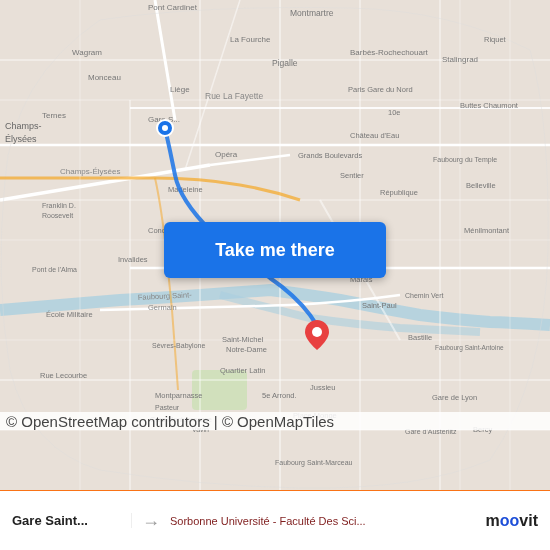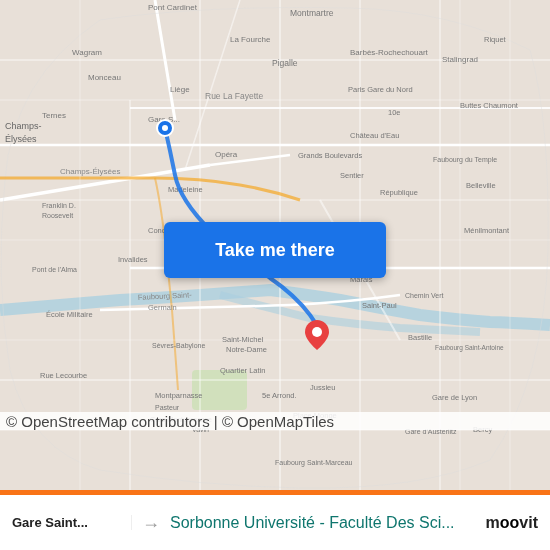--- a/index.html
+++ b/index.html
@@ -61,21 +61,21 @@
       height: 30px;
       z-index: 10;
     }
 
     .bottom-bar {
       background: white;
       height: 60px;
       display: flex;
       align-items: center;
       padding: 0 12px;
-      border-top: 5px solid #f97316;
+      border-top: 1px solid #f97316;
       gap: 0;
       flex-shrink: 0;
     }
 
     .bottom-bar-left {
       display: flex;
       flex-direction: column;
       justify-content: center;
       min-width: 120px;
       padding-right: 12px;
@@ -95,22 +95,22 @@
     }
 
     .bottom-bar-right {
       display: flex;
       flex-direction: column;
       justify-content: center;
       flex: 1;
     }
 
     .destination-name {
-      font-size: 16px;
-      color: #0f766e;
+      font-size: 11px;
+      color: #7f1d1d;
       font-weight: 500;
     }
 
     .moovit-logo {
       display: flex;
       align-items: center;
       margin-left: auto;
       flex-shrink: 0;
     }
 
@@ -281,17 +281,17 @@
     </div>
 
     <span class="arrow-icon">→</span>
 
     <div class="bottom-bar-right">
       <span class="destination-name">Sorbonne Université - Faculté Des Sci...</span>
     </div>
 
     <div class="moovit-logo">
       <span class="moovit-text">
-        <span>m</span><span style="color:#000000;">oo</span><span>vit</span>
+        <span>m</span><span style="color:#1d4ed8;">oo</span><span>vit</span>
       </span>
     </div>
   </div>
 </div>
 
 </body></html>

